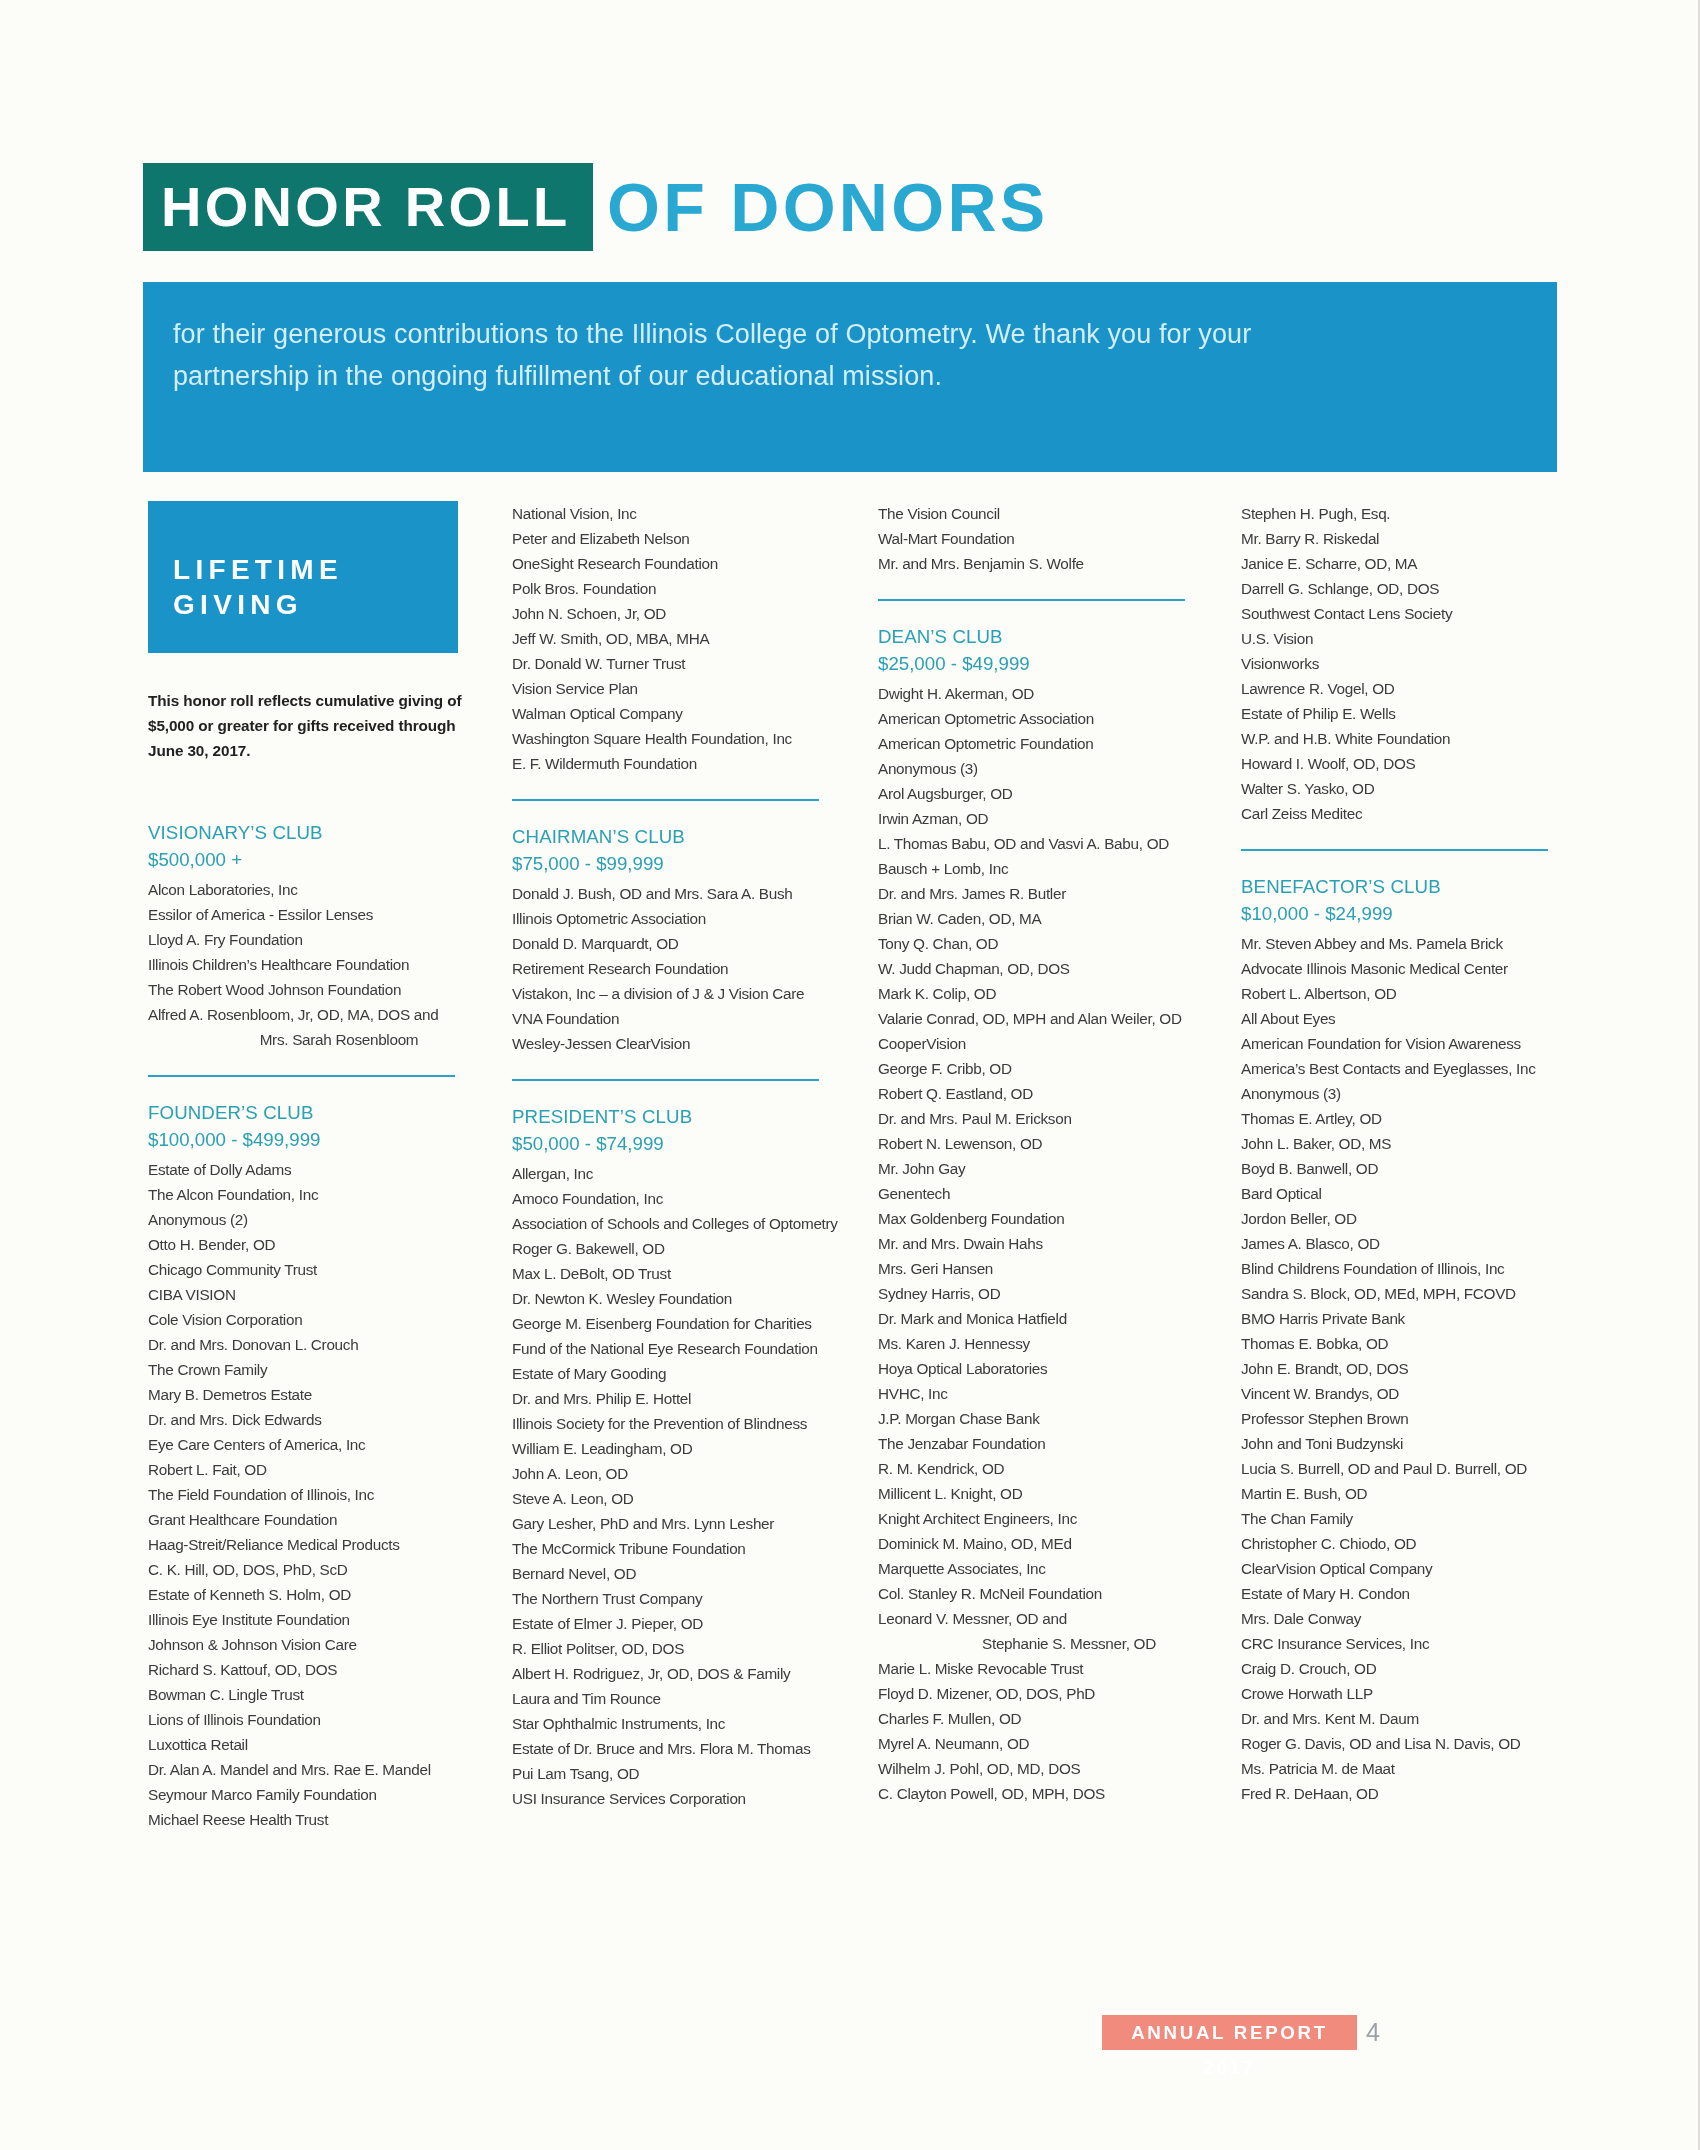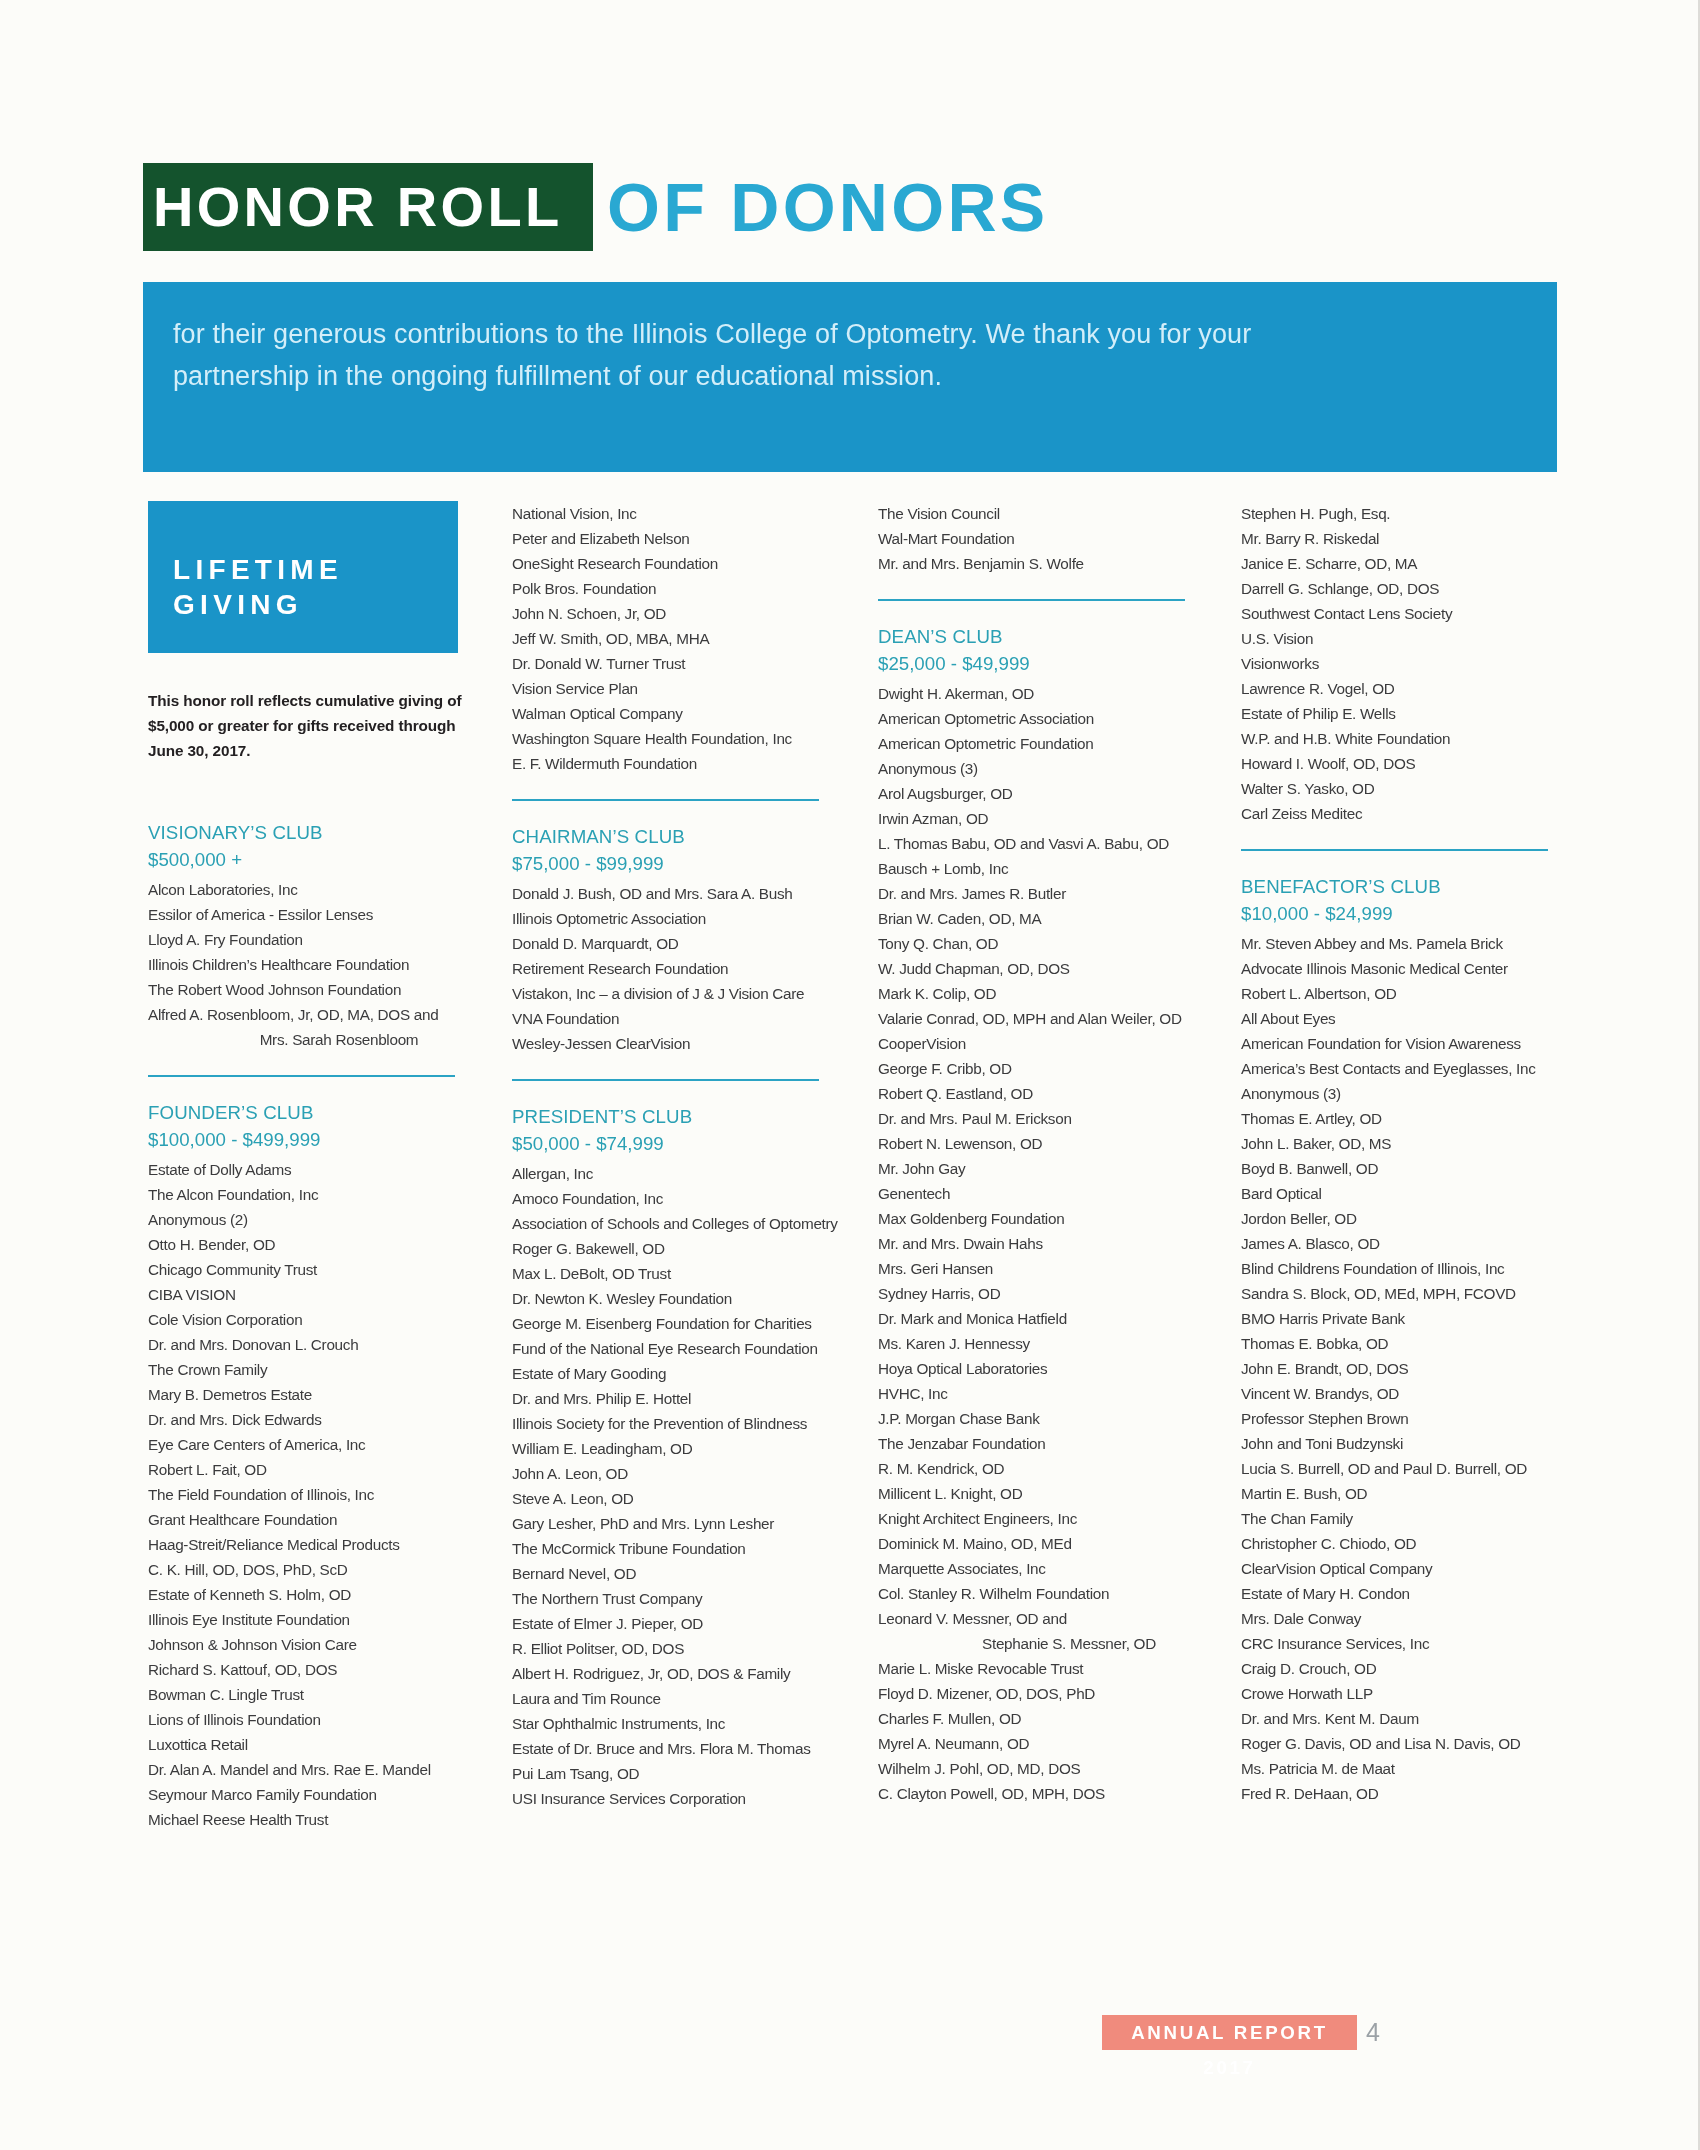--- a/index.html
+++ b/index.html
@@ -1,22 +1,22 @@
 <!DOCTYPE html>
 <html style="font-size:10.7px"><head>
 <meta charset="utf-8">
 <style>
   html,body{margin:0;padding:0;}
   body{background:#e9e9e7;font-family:"Liberation Sans",sans-serif;}
   .page{position:relative;width:1701px;height:2151px;background:#fcfcf9;overflow:hidden;margin:0 auto;}
   .edge-right{position:absolute;top:0;right:0;width:3.3px;height:100%;background:#dddcd8;}
 
   
-  .title-coral{position:absolute;left:143px;top:163px;width:450px;height:88px;background:#14532d;
-    color:#ffffff;font-weight:bold;font-size:56px;line-height:88px;padding-left:10px;letter-spacing:3.3px;box-sizing:border-box;}
+  .title-coral{position:absolute;left:143px;top:163px;width:450px;height:88px;background:#0f766e;
+    color:#ffffff;font-weight:bold;font-size:56px;line-height:88px;padding-left:18px;letter-spacing:3.3px;box-sizing:border-box;}
   .title-cyan{position:absolute;left:607px;top:163px;height:88px;color:#29A8D2;font-weight:bold;
     font-size:68px;line-height:88px;letter-spacing:3.3px;}
 
   
   .intro-box{position:absolute;left:143px;top:282px;width:1414px;height:190px;background:#1A94C8;
     box-sizing:border-box;padding:31px 0 0 30px;}
   .intro-line{color:#D3EEF9;font-size:27px;line-height:42px;letter-spacing:0.1px;white-space:nowrap;}
 
   
   .col{position:absolute;top:501px;width:347px;}
@@ -203,21 +203,21 @@
         <div class="item">Ms. Karen J. Hennessy</div>
         <div class="item">Hoya Optical Laboratories</div>
         <div class="item">HVHC, Inc</div>
         <div class="item">J.P. Morgan Chase Bank</div>
         <div class="item">The Jenzabar Foundation</div>
         <div class="item">R. M. Kendrick, OD</div>
         <div class="item">Millicent L. Knight, OD</div>
         <div class="item">Knight Architect Engineers, Inc</div>
         <div class="item">Dominick M. Maino, OD, MEd</div>
         <div class="item">Marquette Associates, Inc</div>
-        <div class="item">Col. Stanley R. Wilhelm Foundation</div>
+        <div class="item">Col. Stanley R. McNeil Foundation</div>
         <div class="item">Leonard V. Messner, OD and</div>
         <div class="item indent">Stephanie S. Messner, OD</div>
         <div class="item">Marie L. Miske Revocable Trust</div>
         <div class="item">Floyd D. Mizener, OD, DOS, PhD</div>
         <div class="item">Charles F. Mullen, OD</div>
         <div class="item">Myrel A. Neumann, OD</div>
         <div class="item">Wilhelm J. Pohl, OD, MD, DOS</div>
         <div class="item">C. Clayton Powell, OD, MPH, DOS</div>
       </div>
   </div>

